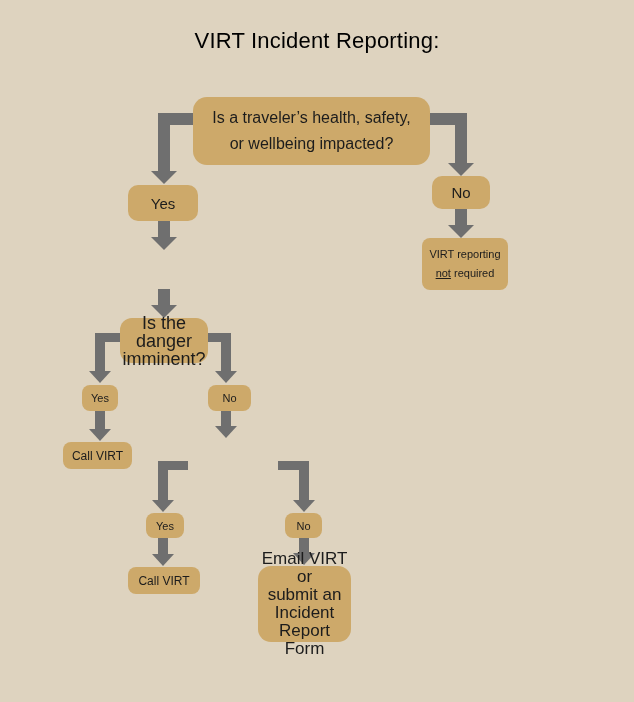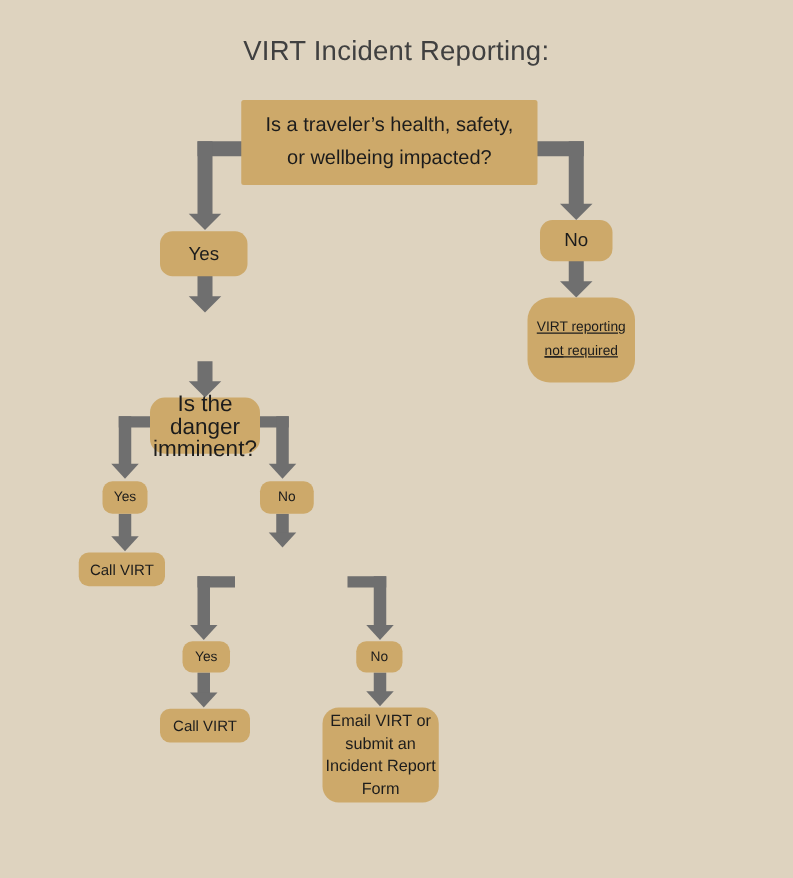--- a/index.html
+++ b/index.html
@@ -13,21 +13,21 @@
     width: 634px; height: 702px;
     background: var(--bg);
     font-family: "Liberation Sans", sans-serif;
     color: var(--ink);
     overflow: hidden;
   }
   .canvas { position: relative; width: 634px; height: 702px; }
 
   .title {
     position: absolute; left: 0; top: 28px; width: 634px;
-    text-align: center; font-size: 22px; color: #404040;
+    text-align: center; font-size: 22px; color: #000000;
     letter-spacing: 0.2px;
   }
 
   .node {
     position: absolute; z-index: 2;
     background: var(--fill);
     display: flex; align-items: center; justify-content: center;
     text-align: center; white-space: pre-line;
     color: var(--ink);
     box-sizing: border-box;
@@ -43,34 +43,34 @@
   }
   .ah-sm {
     border-left: 11px solid transparent;
     border-right: 11px solid transparent;
     border-top: 12px solid var(--conn);
   }
 
   .u { text-decoration: underline; }
 
   
-  #root-q   { left:193px; top:80px;  width:237px; height:68px; border-radius:2px; font-size:16px; line-height:26px; }
+  #root-q   { left:193px; top:97px;  width:237px; height:68px; border-radius:14px; font-size:16px; line-height:26px; }
   #yes1     { left:128px; top:185px; width:70px;  height:36px; border-radius:10px; font-size:15px; }
   #no1      { left:432px; top:176px; width:58px;  height:33px; border-radius:10px; font-size:15px; }
   #report-req { left:120px; top:250px; width:87px; height:40px; border-radius:10px; font-size:11.5px; line-height:17px; }
-  #not-req  { left:422px; top:238px; width:86px;  height:68px; border-radius:18px; font-size:11px;  line-height:19px;text-decoration:underline; }
+  #not-req  { left:422px; top:238px; width:86px;  height:52px; border-radius:8px; font-size:11px;  line-height:19px; }
   #danger   { left:120px; top:318px; width:88px;  height:45px; border-radius:12px; font-size:18px;  line-height:18px; }
   #yes2     { left:82px;  top:385px; width:36px;  height:26px; border-radius:8px;  font-size:11px; }
   #no2      { left:208px; top:385px; width:43px;  height:26px; border-radius:8px;  font-size:11px; }
   #call1    { left:63px;  top:442px; width:69px;  height:27px; border-radius:8px;  font-size:12px; }
   #situation{ left:183px; top:438px; width:100px; height:56px; border-radius:12px; font-size:11.5px; line-height:18px; }
   #yes3     { left:146px; top:513px; width:38px;  height:25px; border-radius:8px;  font-size:11px; }
   #no3      { left:285px; top:513px; width:37px;  height:25px; border-radius:8px;  font-size:11px; }
   #call2    { left:128px; top:567px; width:72px;  height:27px; border-radius:8px;  font-size:12px; }
-  #email    { left:258px; top:566px; width:93px;  height:76px; border-radius:13px; font-size:13px; line-height:18px; }
+  #email    { left:258px; top:566px; width:93px;  height:76px; border-radius:13px; font-size:17px; line-height:18px; }
 </style>
 </head>
 <body>
 
 <div class="canvas">
 
   <div class="title">VIRT Incident Reporting:</div>
 
   <div class="bar" style="left:158px; top:113px; width:45px; height:12px;"></div>
   <div class="bar" style="left:158px; top:113px; width:12px; height:59px;"></div>

